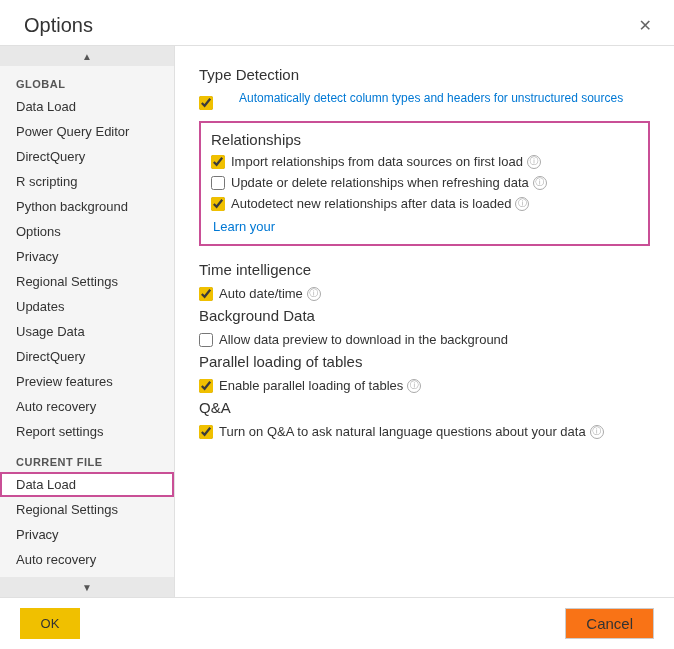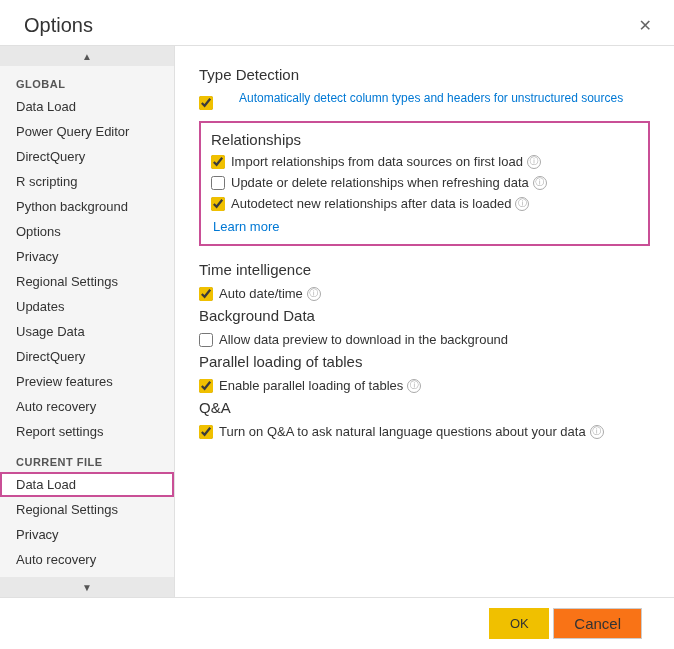--- a/index.html
+++ b/index.html
@@ -163,24 +163,24 @@
     }
     .type-detection-text {
       color: #0078d4;
       font-size: 12px;
       margin-bottom: 10px;
       margin-left: 20px;
     }
     
     .dialog-footer {
       display: flex;
-      justify-content: flex-end;
-      padding: 10px 32px;
+      justify-content: space-between;
+      padding: 10px 20px;
       border-top: 1px solid #e0e0e0;
-      gap: 4px;
+      gap: 14px;
     }
     .btn-ok {
       background: #f0c000;
       border: none;
       padding: 6px 20px;
       font-size: 13px;
       cursor: pointer;
       color: #333;
       font-weight: 500;
       min-width: 60px;
@@ -258,21 +258,21 @@
         <div class="option-row">
           <input type="checkbox" class="checkbox-yellow" style="">
           <span>Update or delete relationships when refreshing data</span>
           <span class="info-icon">ⓘ</span>
         </div>
         <div class="option-row">
           <input type="checkbox" checked="" class="checkbox-yellow" style="">
           <span>Autodetect new relationships after data is loaded</span>
           <span class="info-icon">ⓘ</span>
         </div>
-        <a class="learn-more">Learn more</a>
+        <a class="learn-more">Learn your</a>
       </div>
 
       <div>
         <div class="section-title">Time intelligence</div>
         <div class="option-row">
           <input type="checkbox" checked="" class="checkbox-yellow" style="">
           <span>Auto date/time</span>
           <span class="info-icon">ⓘ</span>
         </div>
       </div>

